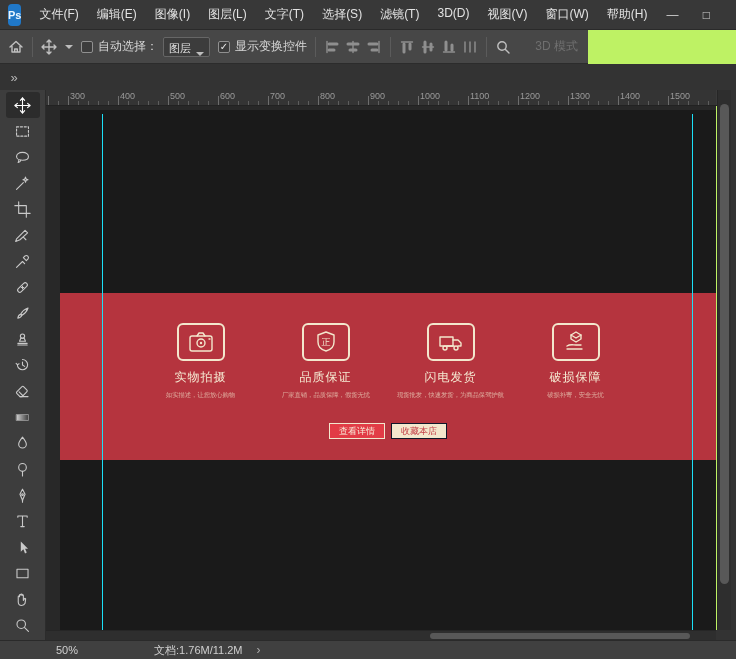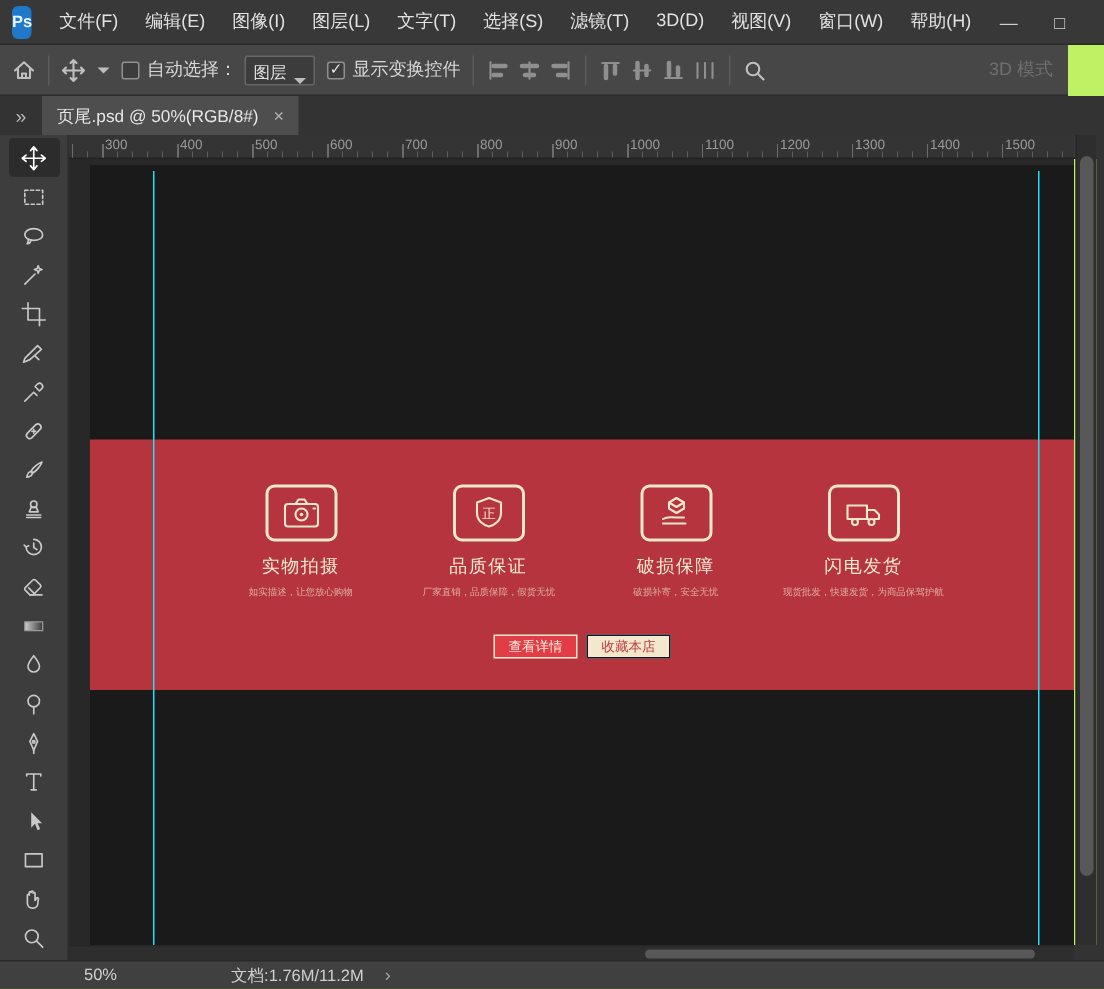--- a/index.html
+++ b/index.html
@@ -12,21 +12,21 @@
             display:flex;align-items:center;border-bottom:1px solid #2a2a2a;}
   .pslogo{width:22px;height:22px;margin:0 10px 0 8px;border-radius:4px;background:#2078c8;
           display:flex;align-items:center;justify-content:center;font-size:11px;font-weight:bold;color:#eaf6ff;}
   .menubar{display:flex;gap:2px;}
   .menu{font-size:12px;color:#e2e2e2;padding:4px 8px;cursor:default;white-space:nowrap;}
   .wincontrols{margin-left:auto;display:flex;}
   .winbtn{width:34px;height:28px;display:flex;align-items:center;justify-content:center;
           color:#cfcfcf;font-size:12px;}
 
   
-  .optionsbar{position:absolute;left:0;top:30px;width:712px;height:34px;background:#474747;
+  .optionsbar{position:absolute;left:0;top:30px;width:588px;height:34px;background:#474747;
               border-bottom:1px solid #2c2c2c;display:flex;align-items:center;padding:0 8px;gap:8px;}
   .obicon svg{width:16px;height:16px;stroke:#c0c0c0;fill:none;stroke-width:1.4;stroke-linecap:round;stroke-linejoin:round;display:block;}
   .obicon.dim svg{stroke:#8f8f8f;}
   .obdivider{width:1px;height:20px;background:#5b5b5b;}
   .caret{width:0;height:0;border-left:4px solid transparent;border-right:4px solid transparent;border-top:4px solid #bdbdbd;margin-left:3px;}
   .checkbox{width:12px;height:12px;border:1px solid #909090;background:#3c3c3c;display:inline-flex;
             align-items:center;justify-content:center;font-size:10px;color:#e8e8e8;border-radius:2px;}
   .oblabel{font-size:12px;color:#d6d6d6;white-space:nowrap;}
   .dropdown{display:flex;align-items:flex-end;height:20px;background:#3c3c3c;border:1px solid #666;
             border-radius:2px;padding:0 5px;font-size:11px;color:#e0e0e0;gap:2px;}
@@ -197,24 +197,20 @@
       <svg viewBox="0 0 16 16">
           <circle cx="7" cy="7" r="4.2"></circle>
           <path d="M10.2 10.2L14 14"></path>
         </svg>
     </span>
     <span class="mode3d">3D 模式</span>
   </div>
 
   <div class="tabbar">
     <span class="collapse">»</span>
-    <div class="tab">
-      <span>页尾.psd @ 50%(RGB/8#)</span>
-      <span class="tabclose">×</span>
-    </div>
   </div>
 
   <div class="tools">
     <div class="tool selected">
         <svg viewBox="0 0 20 20">
           <path d="M10 1v18M1 10h18M10 1L7.5 4M10 1l2.5 3M10 19l-2.5-3M10 19l2.5-3M1 10l3-2.5M1 10l3 2.5M19 10l-3-2.5M19 10l-3 2.5"></path>
         </svg>
       </div>
     <div class="tool">
         <svg viewBox="0 0 20 20">
@@ -382,44 +378,44 @@
                   <text x="13" y="15" text-anchor="middle" font-size="9" fill="#f3e7cd" stroke="none">正</text>
                 </svg>
             </div>
             <div class="ftitle">品质保证</div>
             <div class="fsub">厂家直销，品质保障，假货无忧</div>
           </div>
 
           <div class="feat">
             <div class="fico">
               <svg viewBox="0 0 26 24">
-                  <path d="M13 2l5 3-5 3-5-3z"></path>
-                  <path d="M8 5v4l5 3 5-3V5"></path>
-                  <path d="M4 16c3-2 6-1 9-1h5"></path>
-                  <path d="M4 19h15"></path>
-                </svg>
-            </div>
-            <div class="ftitle">破损保障</div>
-            <div class="fsub">破损补寄，安全无忧</div>
-          </div>
-
-          <div class="feat">
-            <div class="fico">
-              <svg viewBox="0 0 26 24">
                   <rect x="2" y="7" width="13" height="9"></rect>
                   <path d="M15 10h5l3 3v3h-3"></path>
                   <circle cx="7" cy="18" r="2"></circle>
                   <circle cx="18" cy="18" r="2"></circle>
                   <path d="M9 16h7"></path>
                 </svg>
             </div>
             <div class="ftitle">闪电发货</div>
             <div class="fsub">现货批发，快速发货，为商品保驾护航</div>
           </div>
 
+          <div class="feat">
+            <div class="fico">
+              <svg viewBox="0 0 26 24">
+                  <path d="M13 2l5 3-5 3-5-3z"></path>
+                  <path d="M8 5v4l5 3 5-3V5"></path>
+                  <path d="M4 16c3-2 6-1 9-1h5"></path>
+                  <path d="M4 19h15"></path>
+                </svg>
+            </div>
+            <div class="ftitle">破损保障</div>
+            <div class="fsub">破损补寄，安全无忧</div>
+          </div>
+
 
         </div>
         <div class="bbtns">
           <span class="bbtn red">查看详情</span>
           <span class="bbtn cream">收藏本店</span>
         </div>
       </div>
       <div class="guide left"></div>
       <div class="guide right"></div>
     </div>

